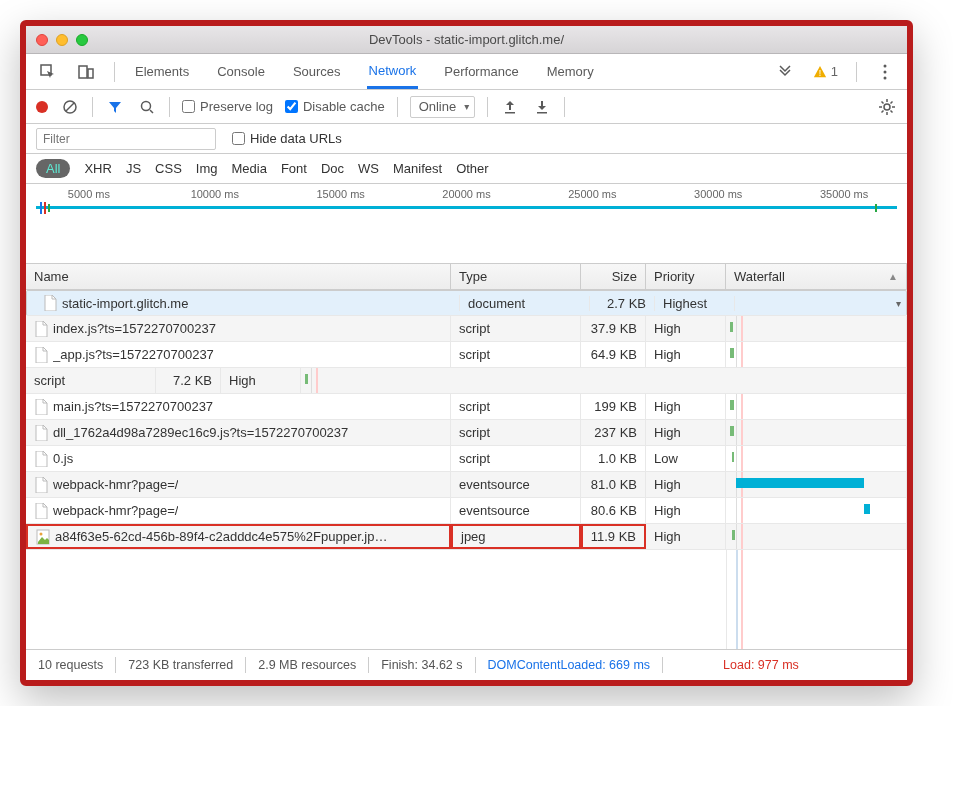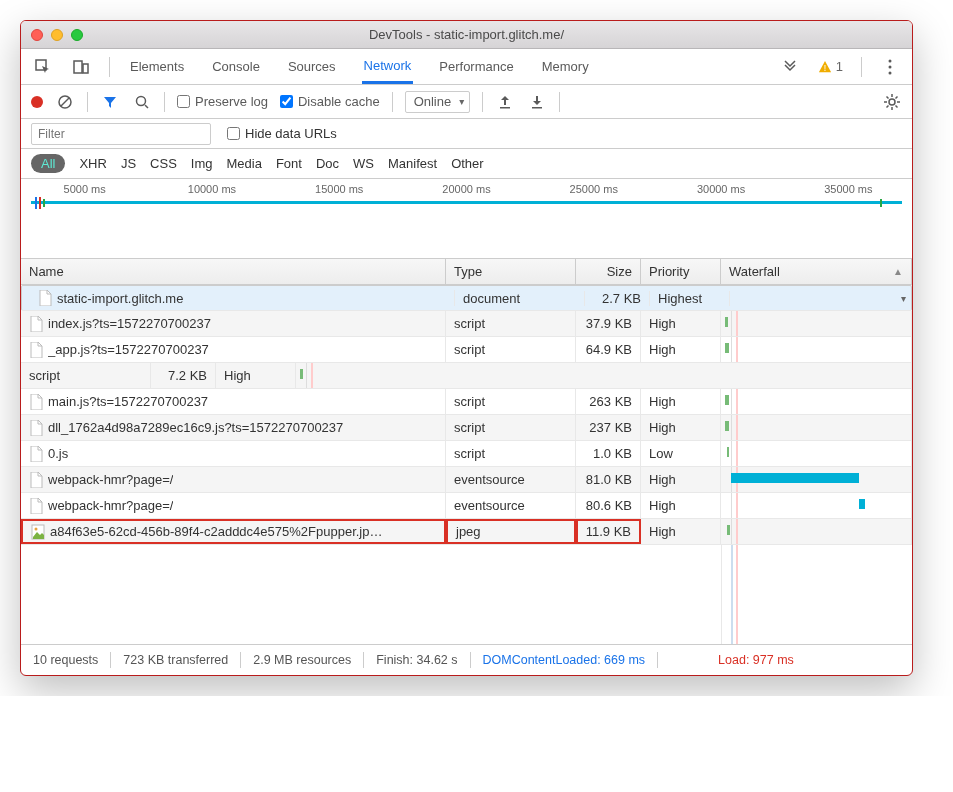--- a/index.html
+++ b/index.html
@@ -1,17 +1,17 @@
 <!DOCTYPE html>
 <html><head>
 <meta charset="utf-8">
 <style>
 * { box-sizing: border-box; margin: 0; padding: 0; }
 body { font-family: -apple-system, BlinkMacSystemFont, "Segoe UI", Helvetica, Arial, sans-serif; font-size: 13px; color: #333; background: #fff; padding: 20px; }
-.window { width: 893px; background: #fff; border: 1px solid #b91c1c; border-radius: 6px; box-shadow: 0 15px 40px rgba(0,0,0,0.25); overflow: hidden; }
+.window { width: 893px; background: #fff; border: 6px solid #b91c1c; border-radius: 6px; box-shadow: 0 15px 40px rgba(0,0,0,0.25); overflow: hidden; }
 .titlebar { height: 28px; background: linear-gradient(#e8e6e8, #d6d4d6); border-bottom: 1px solid #b8b6b8; display: flex; align-items: center; position: relative; }
 .traffic-lights { display: flex; gap: 8px; padding-left: 10px; }
 .tl { width: 12px; height: 12px; border-radius: 50%; }
 .tl.red { background: #ff5f57; border: 0.5px solid #e0443e; }
 .tl.yellow { background: #ffbd2e; border: 0.5px solid #dea123; }
 .tl.green { background: #28c940; border: 0.5px solid #1aab29; }
 .title { position: absolute; left: 0; right: 0; text-align: center; font-size: 13px; color: #4a4a4a; pointer-events: none; }
 .tabbar { height: 36px; border-bottom: 1px solid #ccc; display: flex; align-items: center; padding: 0 12px; gap: 18px; }
 .ic-btn { width: 20px; height: 20px; display: flex; align-items: center; justify-content: center; cursor: pointer; color: #5a5a5a; }
 .divider { width: 1px; height: 20px; background: #ccc; }
@@ -309,21 +309,21 @@
         <div class="cell c-name ">
           <span>
             <svg class="file-ic" viewBox="0 0 14 16">
               <path d="M2 0 L9 0 L13 4 L13 16 L2 16 Z" fill="#fff" stroke="#bbb"></path>
               <path d="M9 0 L9 4 L13 4" fill="none" stroke="#bbb"></path>
             </svg>
           </span>
           <span style="overflow:hidden;text-overflow:ellipsis">main.js?ts=1572270700237</span>
         </div>
         <div class="cell c-type ">script</div>
-        <div class="cell c-size ">263 KB</div>
+        <div class="cell c-size ">199 KB</div>
         <div class="cell c-pri">High</div>
         <div class="cell c-wf">
           <div class="wf-col-sep"></div>
           <div style="position:absolute;left:15px;top:0;bottom:0;width:2px;background:#fcc"></div>
           <div class="wf-bar" style="left:4px;width:4px;background:#7b7"></div>
         </div>
       </div>
       <div class="row">
         <div class="cell c-name ">
           <span>

